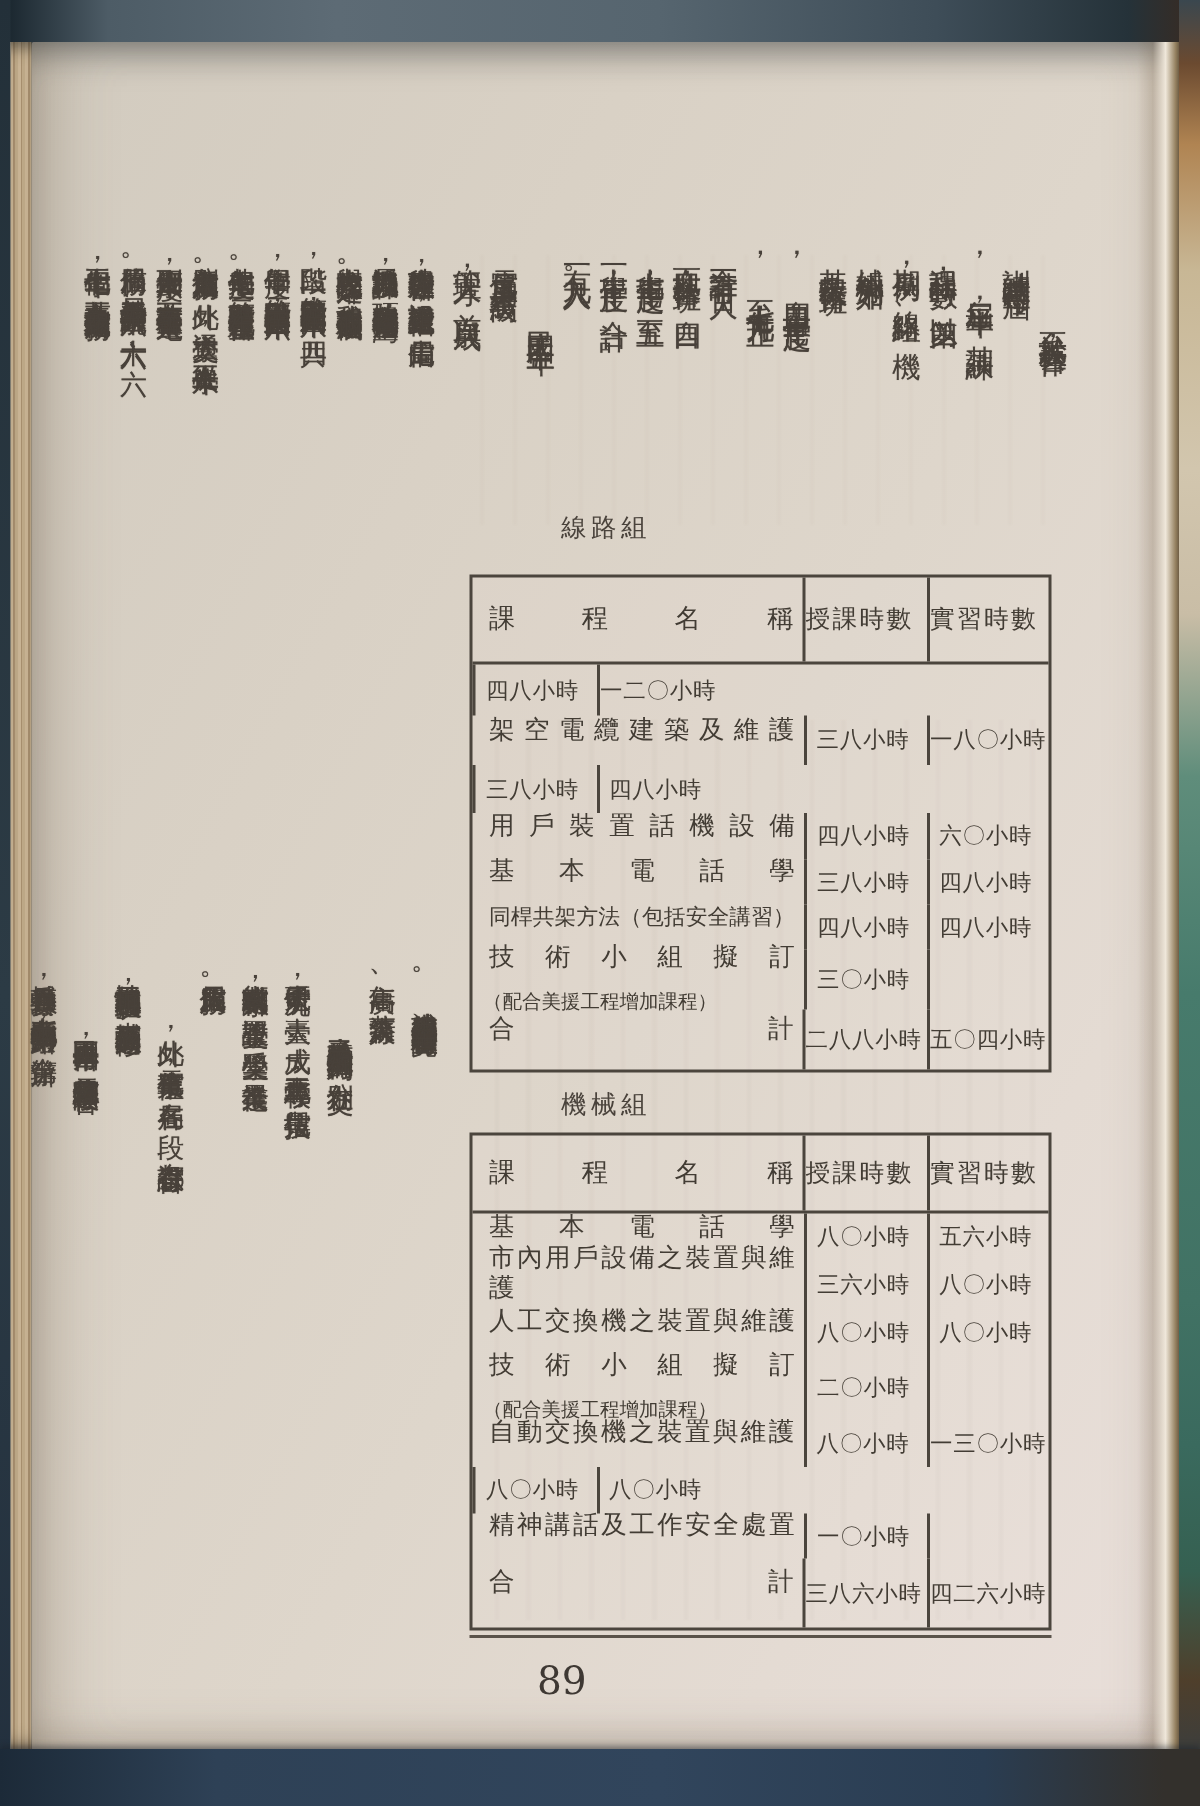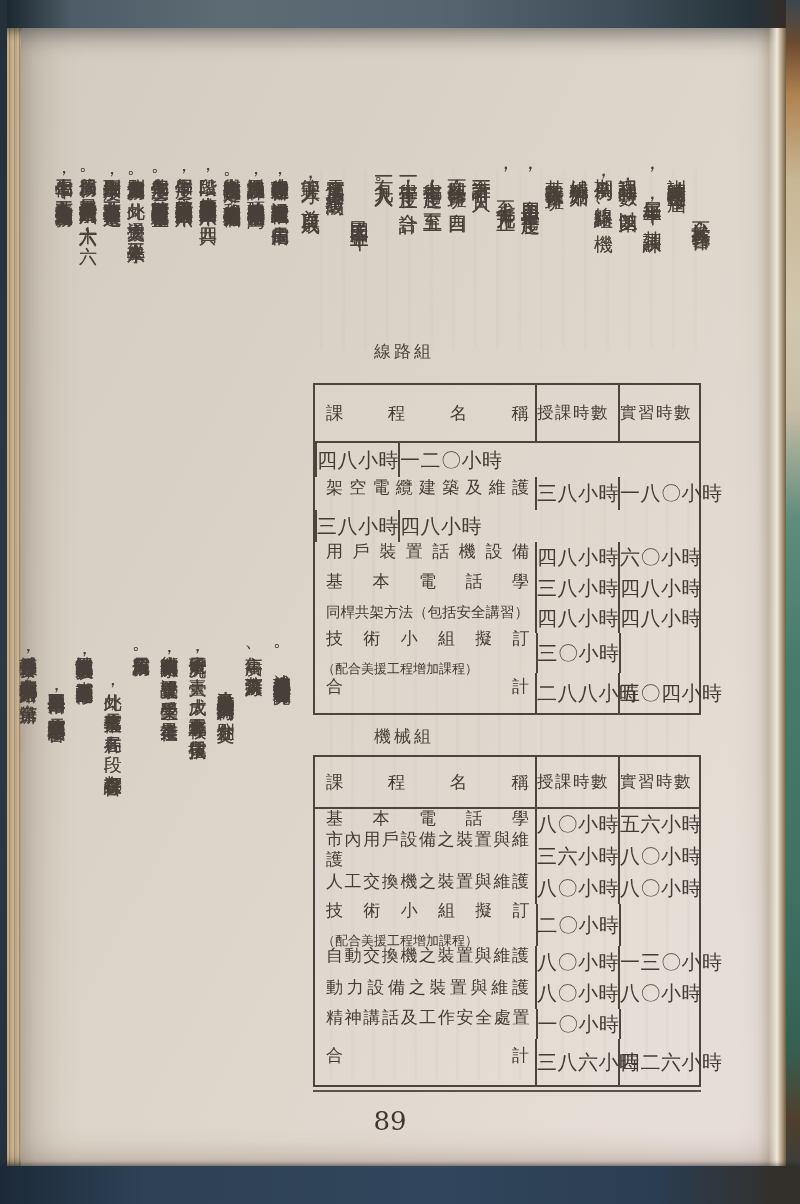--- a/index.html
+++ b/index.html
@@ -60,36 +60,36 @@
   .trow{display:flex;align-items:center;box-sizing:border-box;}
   .thead{border-bottom:2px solid #4b453d;}
   .tb1 .thead{height:58px;}
   .tb2 .thead{height:52px;}
   .cell{box-sizing:border-box;height:100%;display:flex;flex-direction:column;justify-content:center;}
   .nmc{width:222px;padding:0 6px 0 11px;}
   .h1c{width:83px;border-left:2px solid #4b453d;}
   .h2c{width:81px;border-left:2px solid #4b453d;}
   .l1{display:block;font-size:17px;text-align:justify;text-align-last:justify;line-height:1.15;}
   .l2{display:block;font-size:13px;line-height:1.25;margin-left:-4px;white-space:nowrap;margin-top:12px;}
-  .hrs{display:block;font-size:20px;text-align:left;padding-right:5px;letter-spacing:.5px;white-space:nowrap;}
+  .hrs{display:block;font-size:15px;text-align:center;padding-right:5px;letter-spacing:.5px;white-space:nowrap;}
   .thead .l1{font-size:17.5px;}
   .thead .hrs{text-align:right;padding-right:16px;letter-spacing:1.5px;font-size:16.5px;}
   
   .tb1 .tbody > div:nth-of-type(1){height:34px}.tb1 .tbody > div:nth-of-type(2){height:33px}
   .tb1 .tbody > div:nth-of-type(3){height:32px}.tb1 .tbody > div:nth-of-type(4){height:31px}
   .tb1 .tbody > div:nth-of-type(5){height:30px}.tb1 .tbody > div:nth-of-type(6){height:30px}
   .tb1 .tbody > div:nth-of-type(7){height:40px}.tb1 .tbody > div:nth-of-type(8){height:40px}
   .tb1 .tbody > div:nth-of-type(6) .l1{font-size:14.5px;letter-spacing:0;}
   
   .tb2 .tbody > div:nth-of-type(1){height:31px}.tb2 .tbody > div:nth-of-type(2){height:32px}
   .tb2 .tbody > div:nth-of-type(3){height:32px}.tb2 .tbody > div:nth-of-type(4){height:42px}
   .tb2 .tbody > div:nth-of-type(5){height:32px}.tb2 .tbody > div:nth-of-type(6){height:31px}
   .tb2 .tbody > div:nth-of-type(7){height:30px}.tb2 .tbody > div:nth-of-type(8){height:46px}
 
-  .page-number{position:absolute;left:358px;top:1106px;width:64px;text-align:center;
+  .page-number{position:absolute;left:358px;top:1106px;width:64px;text-align:left;
     font-family:"DejaVu Serif","Liberation Serif",serif;font-size:26px;color:#3e3833;}
 </style>
 </head>
 <body>
 
 <div class="scene">
 
   <div class="cover-top"></div>
   <div class="edge-left"></div>
   <div class="paper"></div>
@@ -336,24 +336,20 @@
           </div>
           <div class="cell h1c">
             <span class="hrs">八〇小時</span>
           </div>
           <div class="cell h2c">
             <span class="hrs">一三〇小時</span>
           </div>
         </div>
 
         <div class="trow">
-          <div class="cell nmc">
-            <span class="l1">動力設備之裝置與維護</span>
-            <span class="l2"></span>
-          </div>
           <div class="cell h1c">
             <span class="hrs">八〇小時</span>
           </div>
           <div class="cell h2c">
             <span class="hrs">八〇小時</span>
           </div>
         </div>
 
         <div class="trow">
           <div class="cell nmc">

